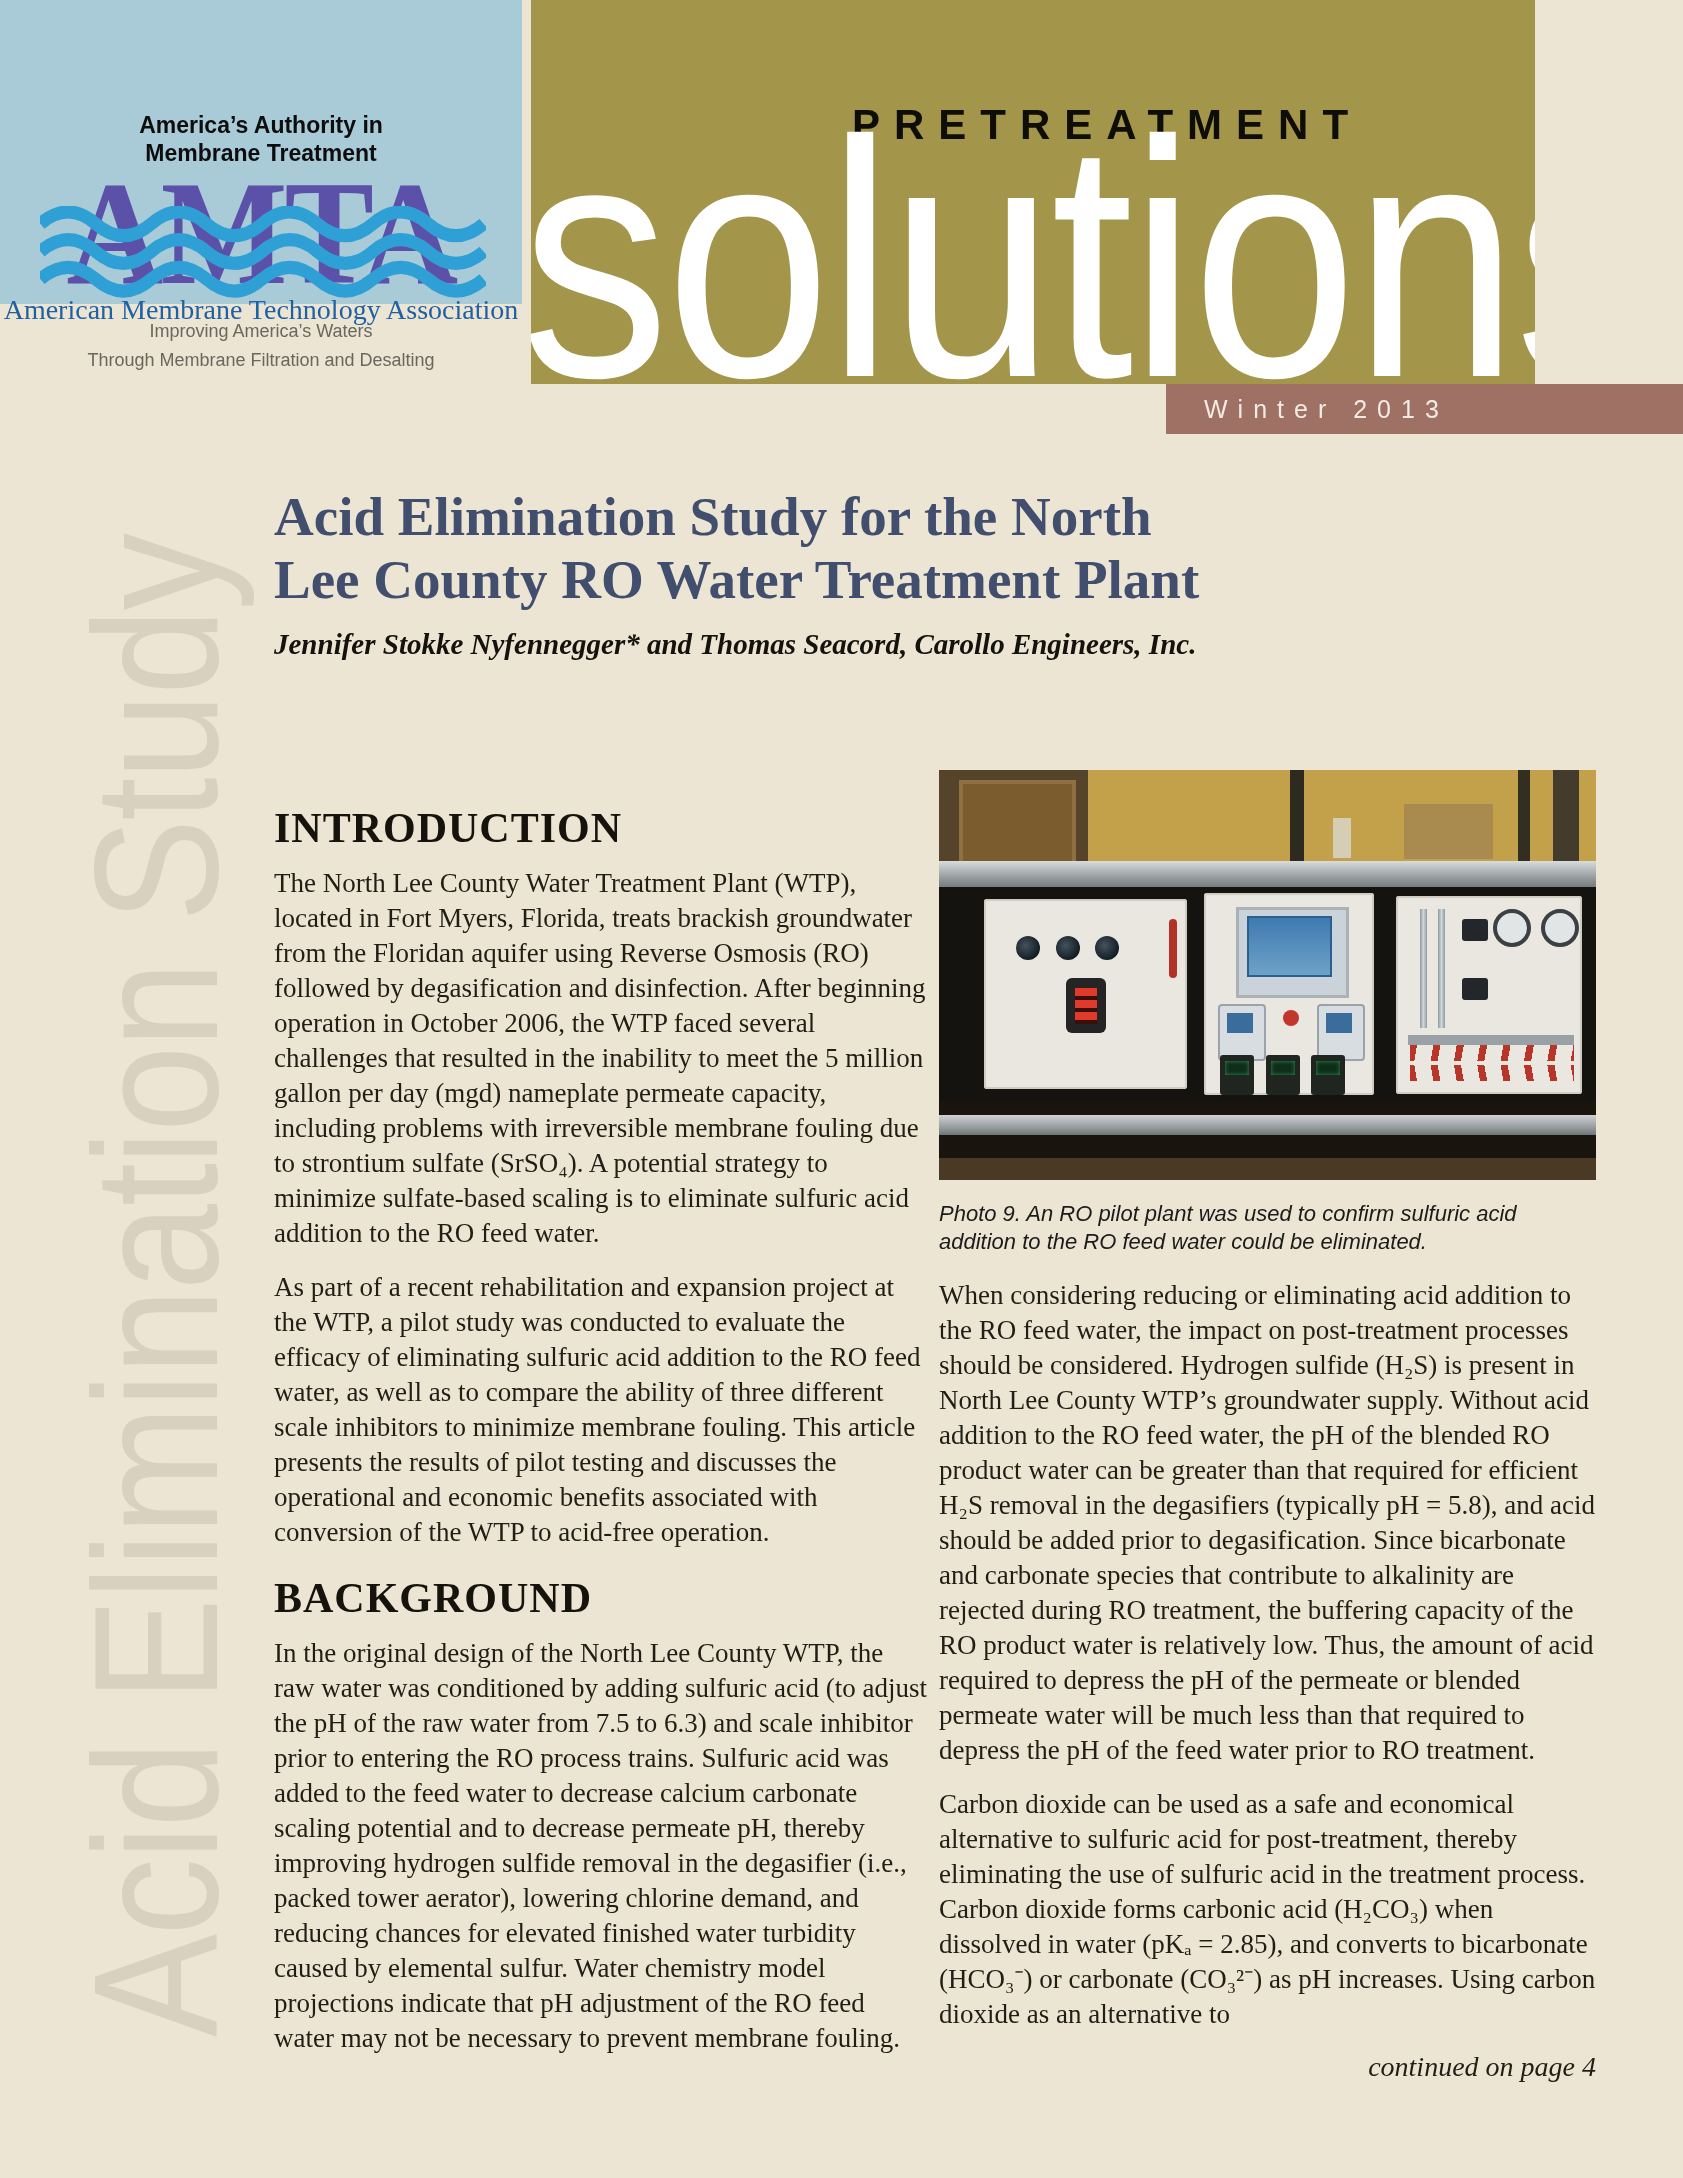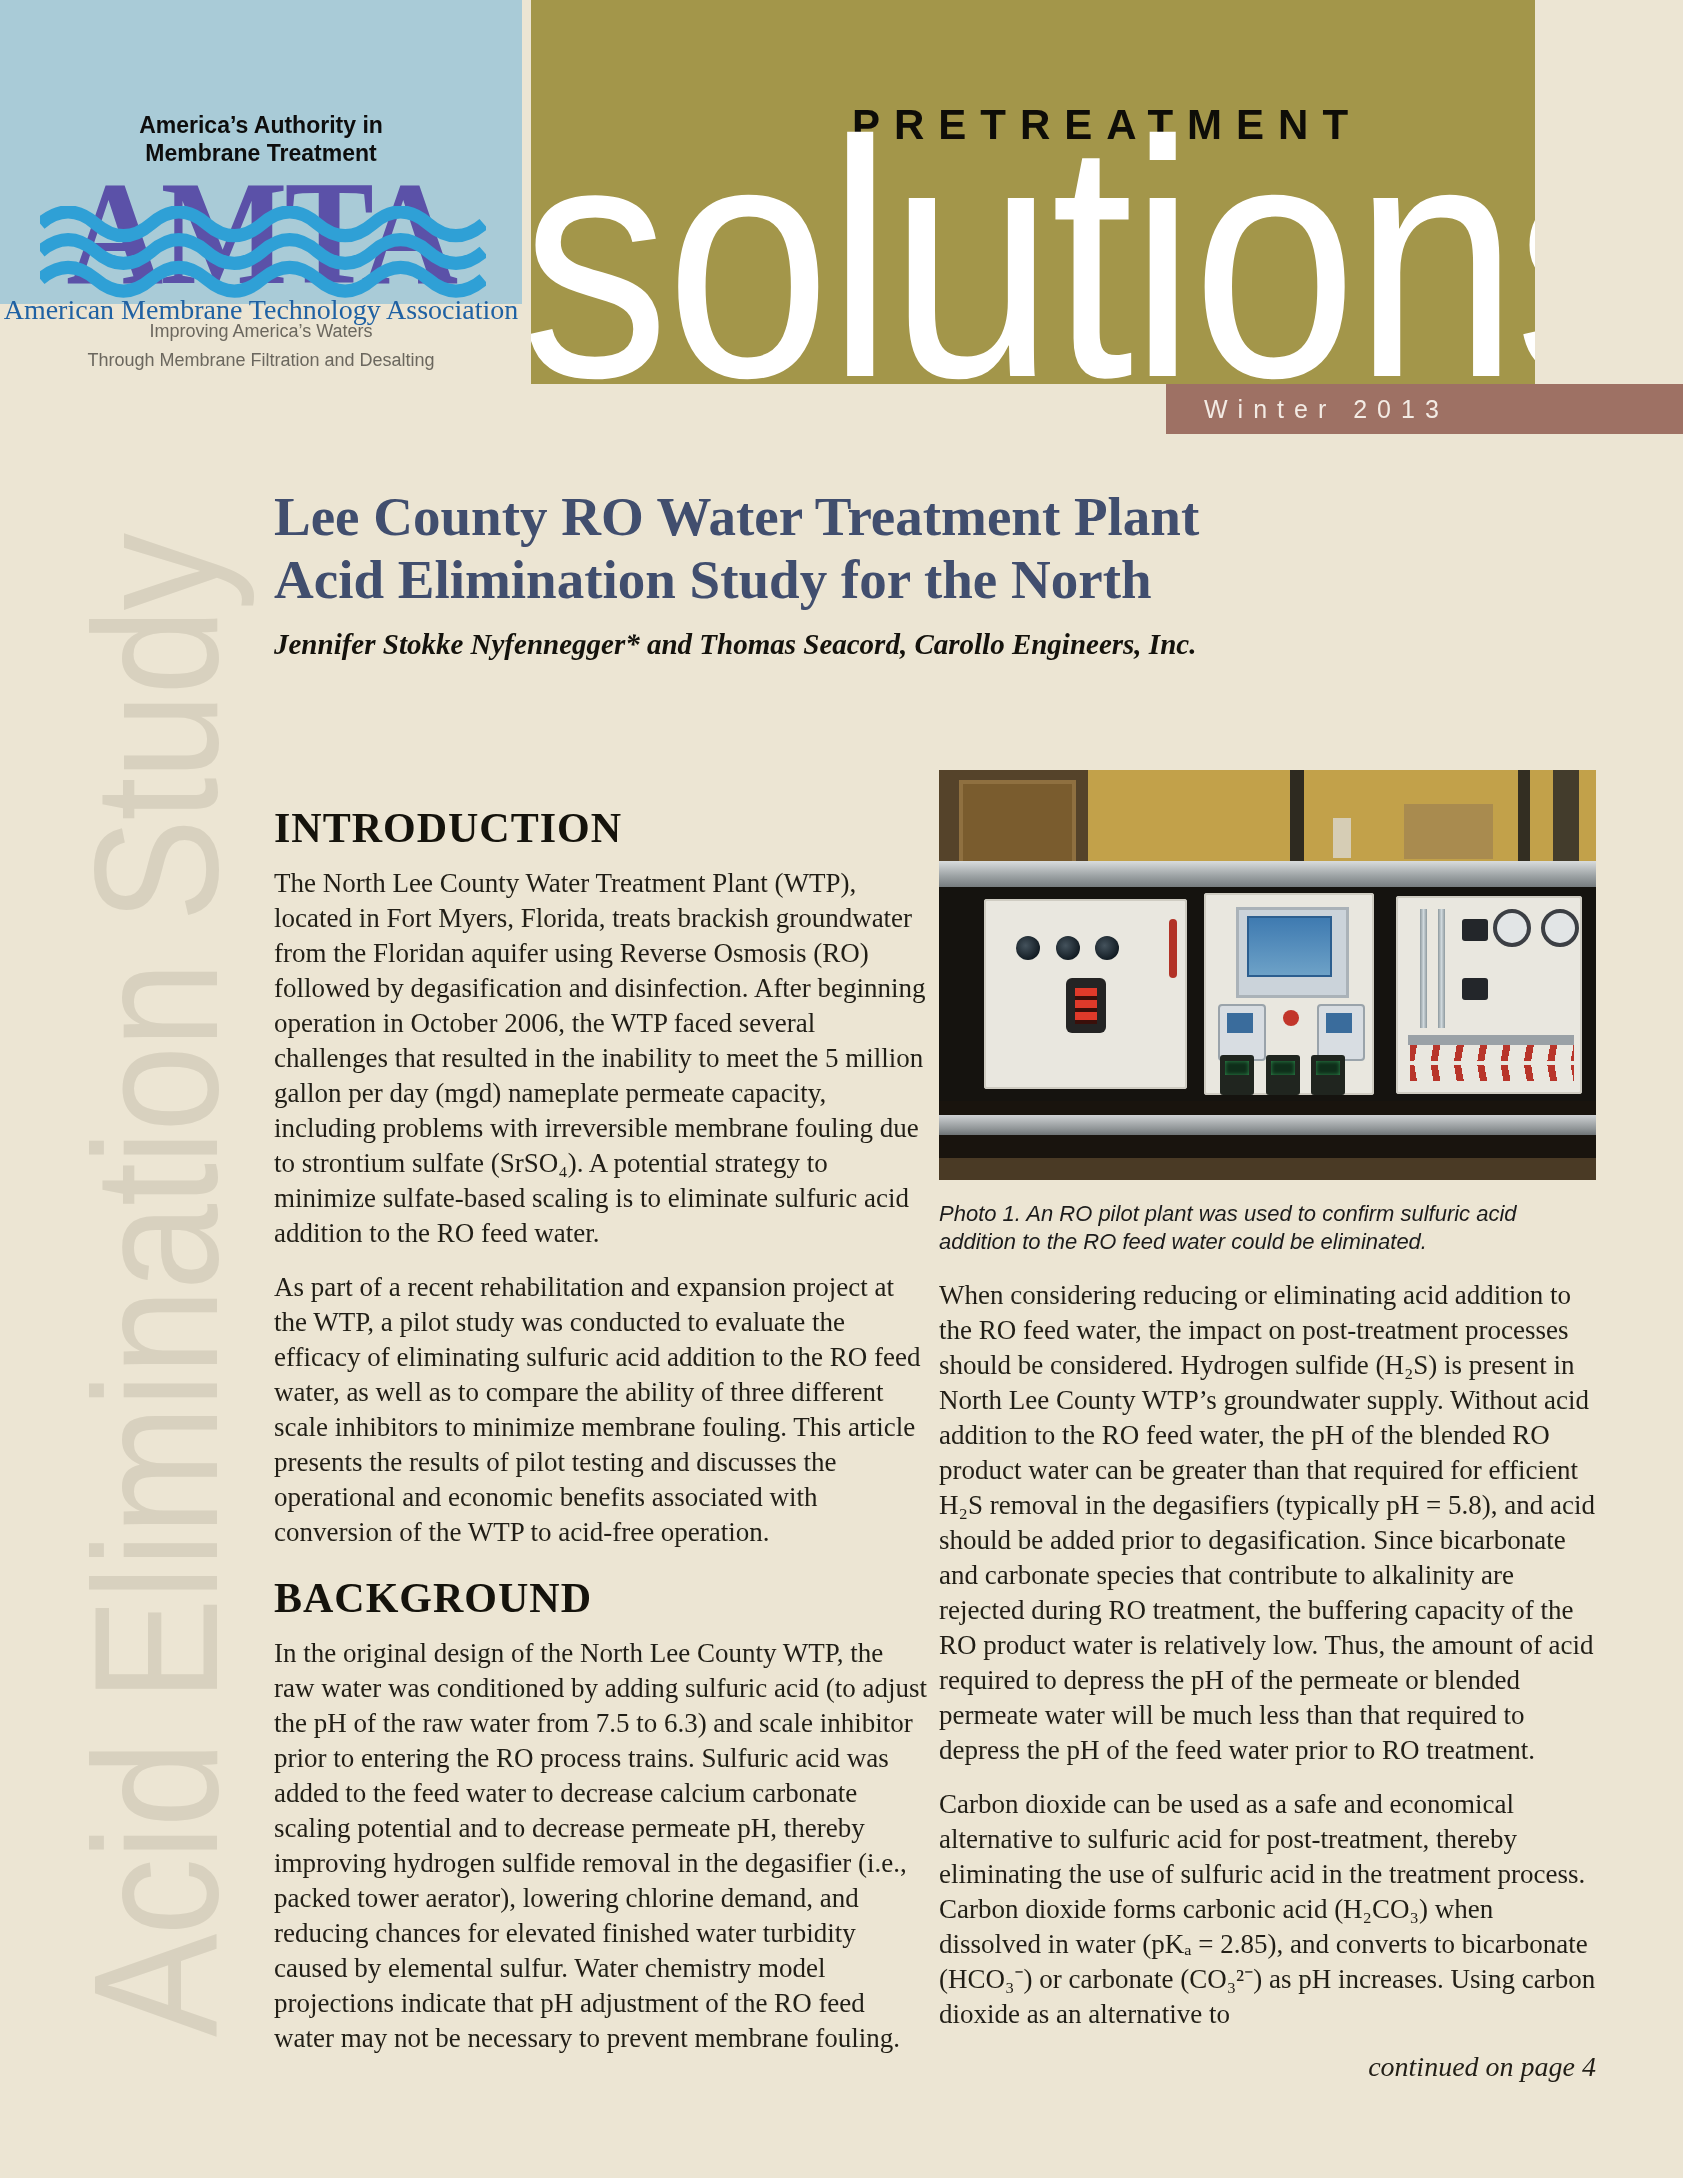--- a/index.html
+++ b/index.html
@@ -135,22 +135,22 @@
     <div class="kicker">PRETREATMENT</div>
     <div class="masthead-title">solutions</div>
   </div>
   <div class="issue-bar">
     <span>Winter 2013</span>
   </div>
 
   <div class="watermark">Acid Elimination Study</div>
 
   <div class="article-title">
+    <div>Acid Elimination Study for the North</div>
     <div>Lee County RO Water Treatment Plant</div>
-    <div>Acid Elimination Study for the North</div>
   </div>
   <div class="byline">Jennifer Stokke Nyfennegger* and Thomas Seacord, Carollo Engineers, Inc.</div>
 
   <div class="col-left">
     <h2 class="sec">INTRODUCTION</h2>
     <p class="body">The North Lee County Water Treatment Plant (WTP), located in Fort Myers, Florida, treats brackish groundwater from the Floridan aquifer using Reverse Osmosis (RO) followed by degasification and disinfection. After beginning operation in October 2006, the WTP faced several challenges that resulted in the inability to meet the 5 million gallon per day (mgd) nameplate permeate capacity, including problems with irreversible membrane fouling due to strontium sulfate (SrSO₄). A potential strategy to minimize sulfate-based scaling is to eliminate sulfuric acid addition to the RO feed water.</p>
     <p class="body">As part of a recent rehabilitation and expansion project at the WTP, a pilot study was conducted to evaluate the efficacy of eliminating sulfuric acid addition to the RO feed water, as well as to compare the ability of three different scale inhibitors to minimize membrane fouling. This article presents the results of pilot testing and discusses the operational and economic benefits associated with conversion of the WTP to acid-free operation.</p>
     <h2 class="sec bg">BACKGROUND</h2>
     <p class="body">In the original design of the North Lee County WTP, the raw water was conditioned by adding sulfuric acid (to adjust the pH of the raw water from 7.5 to 6.3) and scale inhibitor prior to entering the RO process trains. Sulfuric acid was added to the feed water to decrease calcium carbonate scaling potential and to decrease permeate pH, thereby improving hydrogen sulfide removal in the degasifier (i.e., packed tower aerator), lowering chlorine demand, and reducing chances for elevated finished water turbidity caused by elemental sulfur. Water chemistry model projections indicate that pH adjustment of the RO feed water may not be necessary to prevent membrane fouling.</p>
   </div>
@@ -193,21 +193,21 @@
       <div class="ph-valveblk" style="left:523px;top:208px;"></div>
       <div class="ph-manifold"></div>
       <div class="ph-valves"></div>
       <div class="ph-valves2"></div>
 
       <div class="ph-under"></div>
       <div class="ph-base"></div>
       <div class="ph-floor"></div>
     </div>
 
-    <div class="photo-caption">Photo 1. An RO pilot plant was used to confirm sulfuric acid addition to the RO feed water could be eliminated.</div>
+    <div class="photo-caption">Photo 9. An RO pilot plant was used to confirm sulfuric acid addition to the RO feed water could be eliminated.</div>
 
     <div class="right-text">
       <p class="body">When considering reducing or eliminating acid addition to the RO feed water, the impact on post-treatment processes should be considered. Hydrogen sulfide (H₂S) is present in North Lee County WTP’s groundwater supply. Without acid addition to the RO feed water, the pH of the blended RO product water can be greater than that required for efficient H₂S removal in the degasifiers (typically pH = 5.8), and acid should be added prior to degasification. Since bicarbonate and carbonate species that contribute to alkalinity are rejected during RO treatment, the buffering capacity of the RO product water is relatively low. Thus, the amount of acid required to depress the pH of the permeate or blended permeate water will be much less than that required to depress the pH of the feed water prior to RO treatment.</p>
       <p class="body">Carbon dioxide can be used as a safe and economical alternative to sulfuric acid for post-treatment, thereby eliminating the use of sulfuric acid in the treatment process. Carbon dioxide forms carbonic acid (H₂CO₃) when dissolved in water (pKₐ = 2.85), and converts to bicarbonate (HCO₃⁻) or carbonate (CO₃²⁻) as pH increases. Using carbon dioxide as an alternative to</p>
       <div class="continued">continued on page 4</div>
     </div>
   </div>
 
 </div>
 

